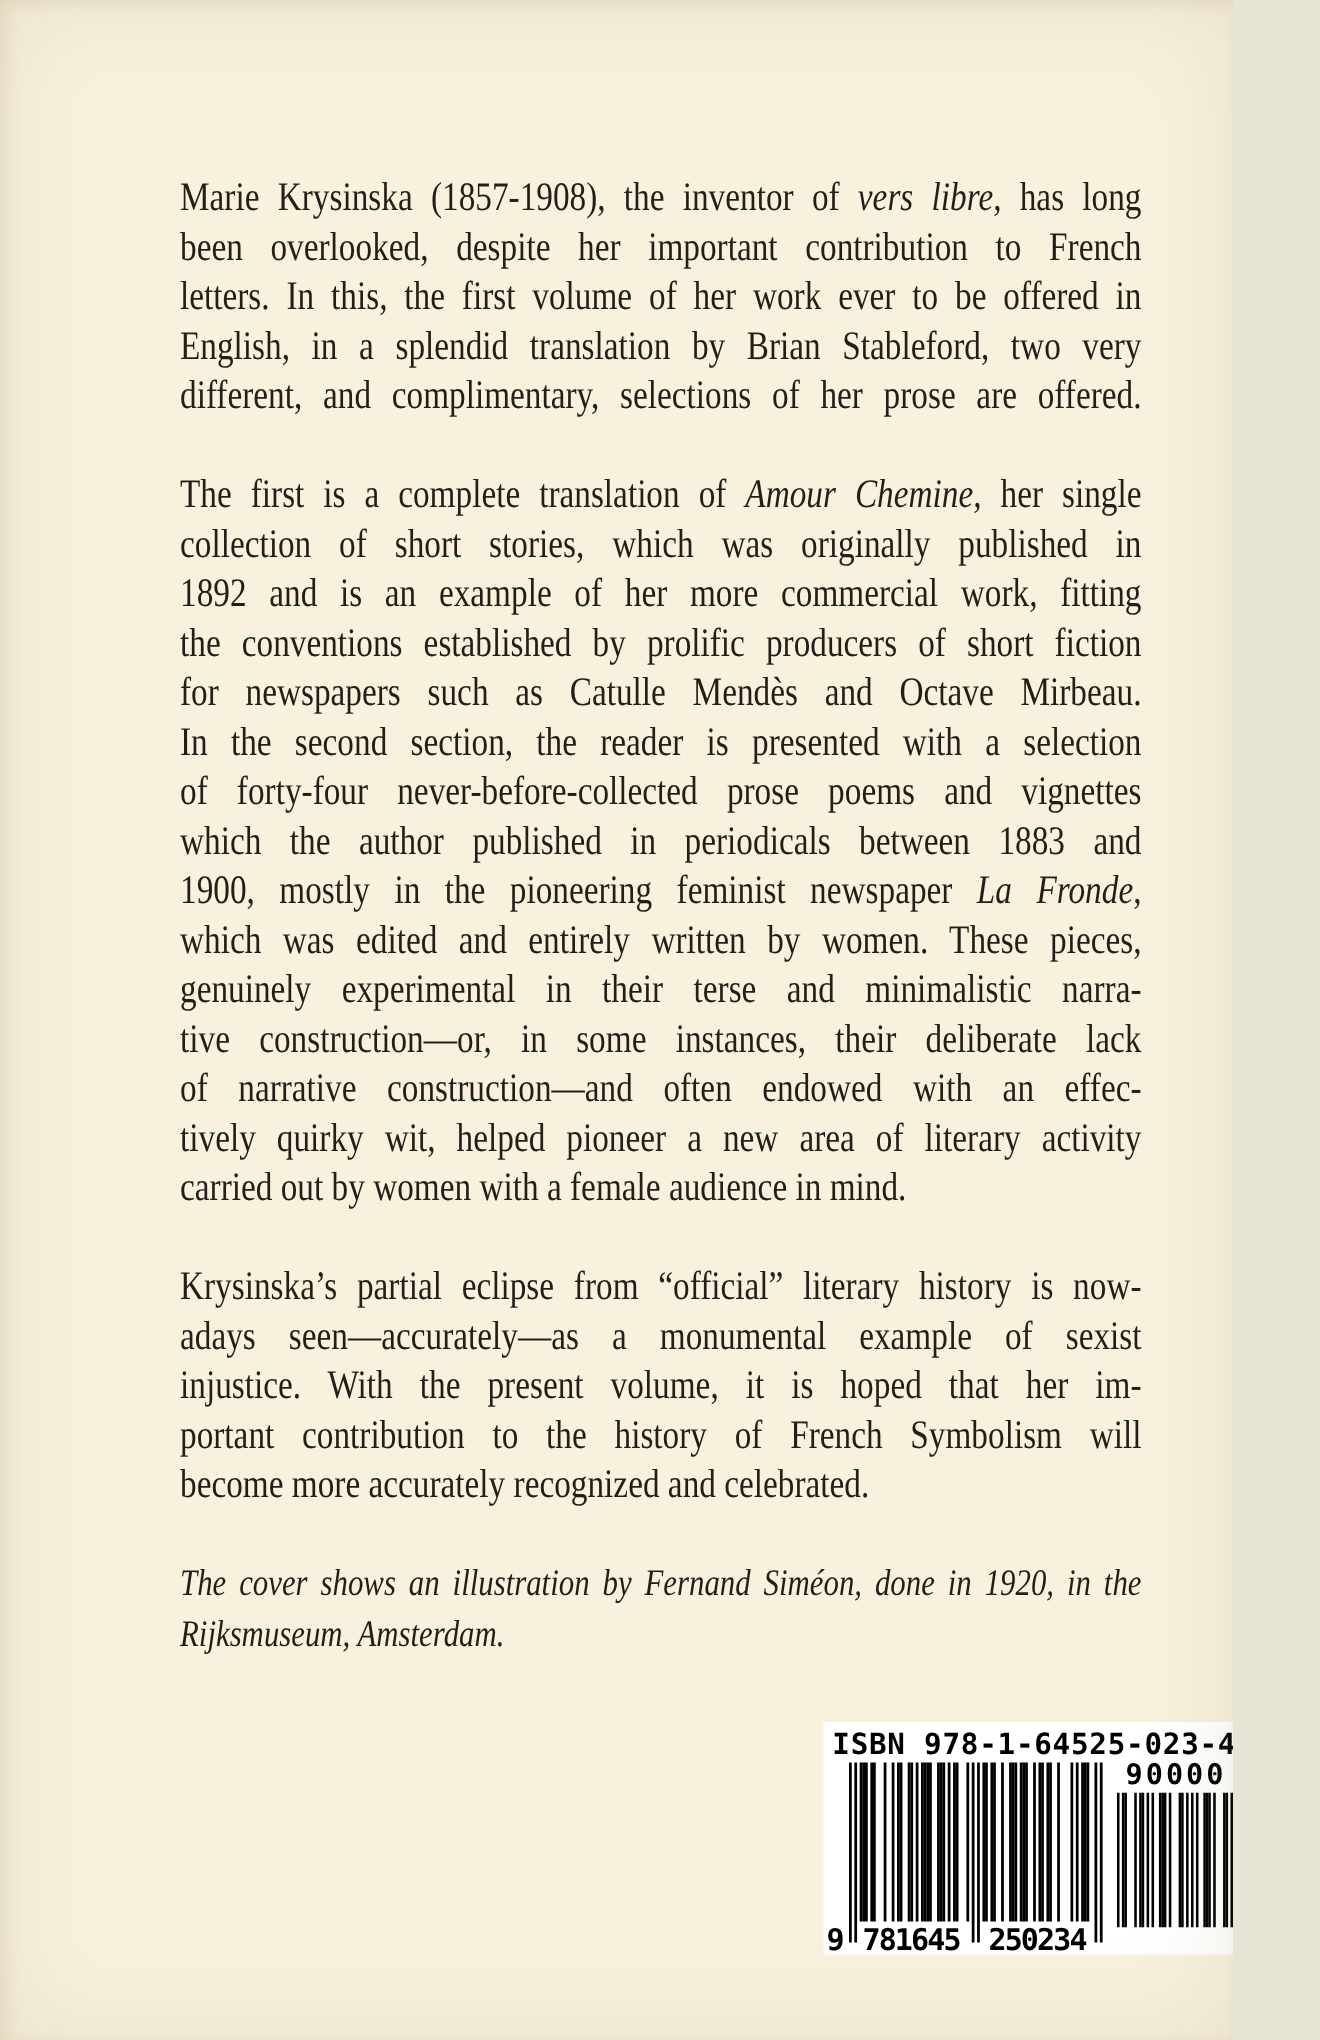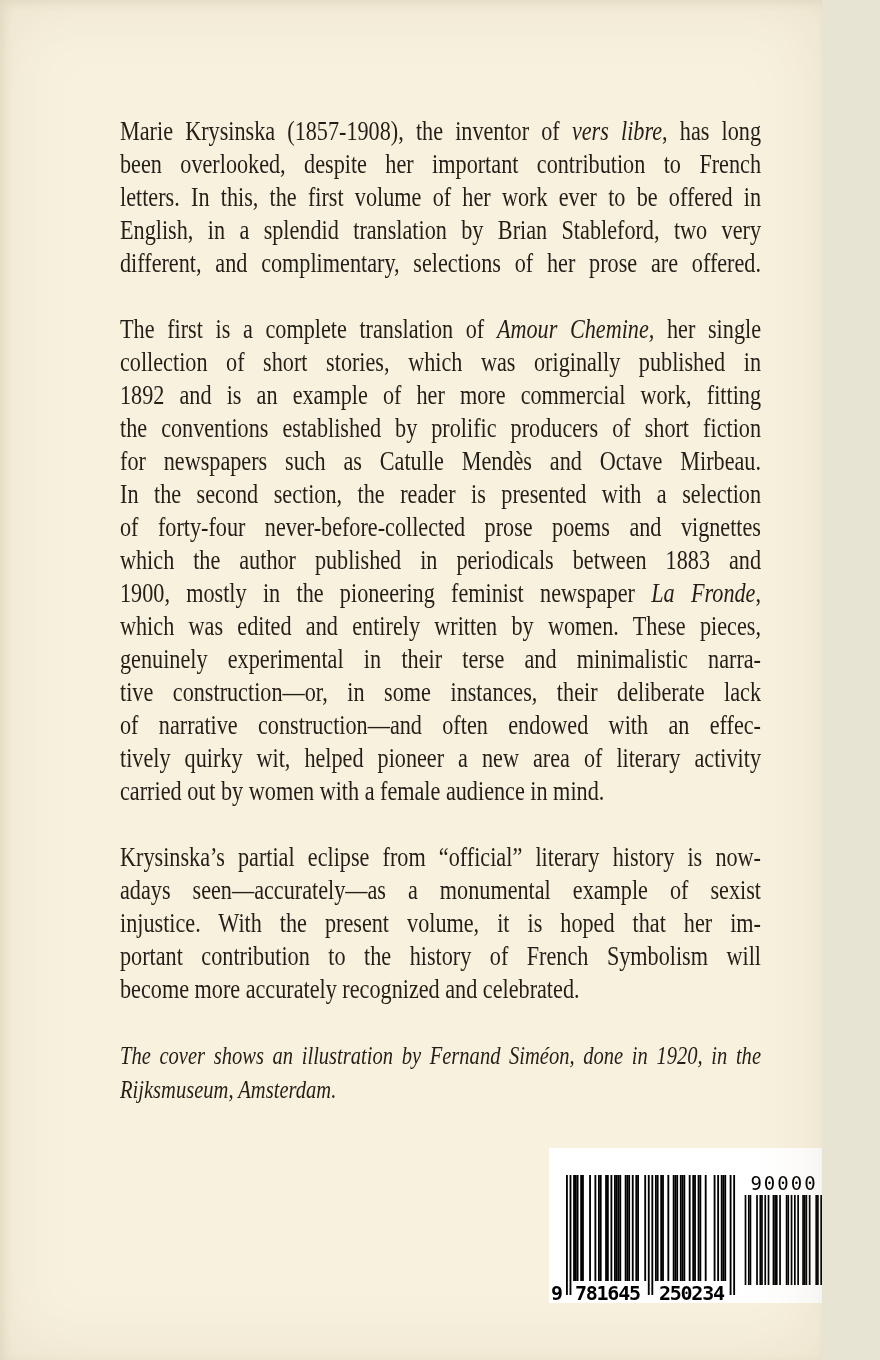--- a/index.html
+++ b/index.html
@@ -63,21 +63,21 @@
     letter-spacing: .5px;
     color: #000;
     white-space: nowrap;
   }
   .ean13-svg { position: absolute; left: 0; top: 26px; }
   .supp-text {
     position: absolute;
     left: 194px; top: 24px; width: 82px;
     text-align: center;
     font-family: "DejaVu Sans Mono", monospace;
-    font-weight: 400;
+    font-weight: 700;
     font-size: 19px;
     letter-spacing: 2px;
     color: #000;
     white-space: nowrap;
   }
   .ean5-svg { position: absolute; left: 194px; top: 47px; }
   .barcode-box svg rect { fill: #000; }
   .barcode-box svg text {
     font-family: "DejaVu Sans Mono", monospace;
     font-weight: 700;
@@ -123,20 +123,21 @@
           <div class="line left-last">become more accurately recognized and celebrated.</div>
         </div>
       </div>
     <div class="credit">
         <div class="line">The cover shows an illustration by Fernand Siméon, done in 1920, in the</div>
         <div class="line left-last">Rijksmuseum, Amsterdam.</div>
       </div>
   </div>
 
   <div class="barcode-box">
+    <div class="isbn-label">ISBN 978-1-64525-023-4</div>
     <svg class="ean13-svg" width="187" height="128" viewBox="0 0 187 128">
         <rect x="17.000" y="1" width="1.839" height="120"></rect>
         <rect x="20.558" y="1" width="1.839" height="120"></rect>
         <rect x="24.116" y="1" width="1.839" height="106"></rect>
         <rect x="25.895" y="1" width="1.839" height="106"></rect>
         <rect x="27.674" y="1" width="1.839" height="106"></rect>
         <rect x="31.232" y="1" width="1.839" height="106"></rect>
         <rect x="33.011" y="1" width="1.839" height="106"></rect>
         <rect x="40.127" y="1" width="1.839" height="106"></rect>
         <rect x="45.464" y="1" width="1.839" height="106"></rect>

